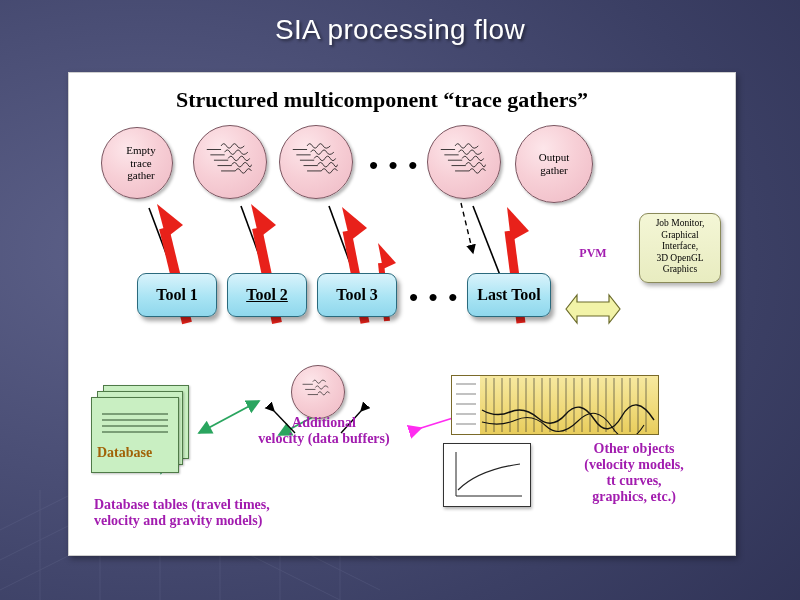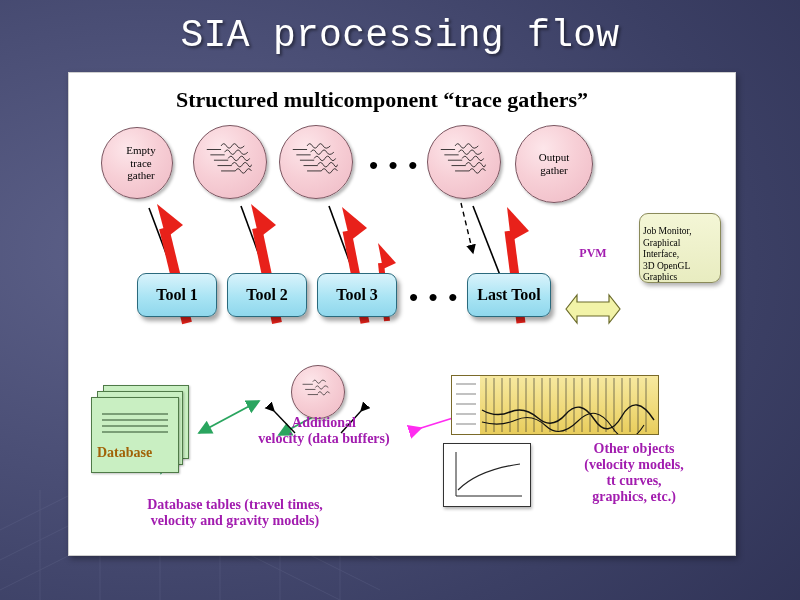--- a/index.html
+++ b/index.html
@@ -31,25 +31,25 @@
     opacity: 0.25;
     pointer-events: none;
   }
   .title {
     position: absolute;
     top: 14px;
     left: 0;
     width: 800px;
     text-align: center;
     color: #ffffff;
-    font-size: 38px;
+    font-size: 28px;
     font-weight: normal;
     letter-spacing: 0.3px;
     text-shadow: 2px 2px 3px rgba(0,0,0,0.45);
-    font-family: Liberation Mono, monospace;
+    font-family: Liberation Sans, sans-serif;
   }
   .footer {
     position: absolute;
     bottom: 14px;
     left: 0;
     width: 800px;
     text-align: center;
     color: #e8e8f0;
     font-size: 11px;
   }
@@ -125,23 +125,23 @@
   .label.bold { font-weight: bold; }
   .jobmon {
     position: absolute;
     background: linear-gradient(180deg, #f4f6d6 0%, #e8ecc0 100%);
     border: 1px solid #8a8a5a;
     border-radius: 9px;
     box-shadow: 2px 3px 4px rgba(0,0,0,0.3);
     font-family: "Liberation Serif", serif;
     font-size: 9.5px;
     color: #000;
-    text-align: left;
+    text-align: center;
     line-height: 1.22;
-    padding: 12px 3px;
+    padding: 4px 3px;
     box-sizing: border-box;
   }
   .database {
     position: absolute;
     font-family: "Liberation Serif", serif;
     font-size: 14px;
     font-weight: bold;
     color: #a16207;
   }
   .db-sheet {
@@ -299,21 +299,21 @@
     </div>
 
     <div class="gather" style="left:446px; top:52px; width:76px; height:76px;">
       <span style="white-space:pre-line;">Output
 gather</span>
     </div>
 
     <div class="tool" style="left:68px; top:200px; width:78px; height:42px;">
       <span>Tool 1</span>
     </div>
-    <div class="tool" style="left:158px; top:200px; width:78px; height:42px;">
+    <div class="tool" style="left:158px; top:200px; width:78px; height:42px;text-decoration:underline;">
       <span>Tool 2</span>
     </div>
     <div class="tool" style="left:248px; top:200px; width:78px; height:42px;">
       <span>Tool 3</span>
     </div>
 
     <div class="ellipsis" style="left:340px; top:210px;">• • •</div>
 
     <div class="tool" style="left:398px; top:200px; width:82px; height:42px;">
       <span>Last Tool</span>
@@ -371,18 +371,18 @@
         <path d="M12,52 L78,52" stroke="#222" stroke-width="1"></path>
         <path d="M14,46 q20,-20 62,-26" stroke="#222" stroke-width="1.2" fill="none"></path>
       </svg>
     </div>
 
     <div class="label bold" style="left:470px; top:368px; width:190px; white-space:pre-line;">Other objects
 (velocity models,
 tt curves,
 graphics, etc.)</div>
 
-    <div class="label bold" style="left:16px; top:424px; width:300px; text-align:center; white-space:pre-line;">Database tables (travel times,
+    <div class="label bold" style="left:25px; top:424px; width:300px; text-align:left; white-space:pre-line;">Database tables (travel times,
 velocity and gravity models)</div>
 
   </div>
 
 </div>
 
 </body></html>

